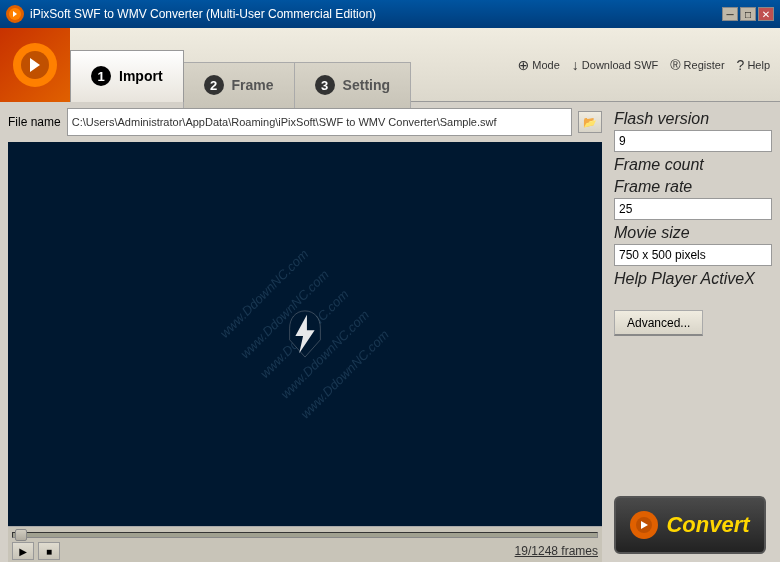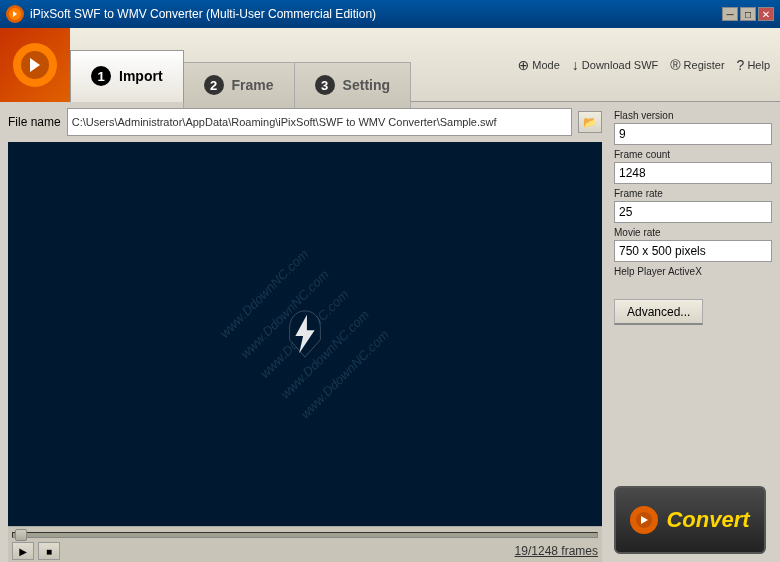--- a/index.html
+++ b/index.html
@@ -307,22 +307,23 @@
       flex-direction: column;
       gap: 4px;
     }
 
     .info-group {
       display: flex;
       flex-direction: column;
       gap: 2px;
     }
     .info-label {
-      font-size: 10px;
+      font-size: 16px;
       color: #222;
+      font-style: italic;
     }
     .info-input {
       height: 22px;
       border: 1px solid #999;
       background: white;
       padding: 2px 4px;
       font-size: 12px;
       width: 100%;
     }
 
@@ -341,21 +342,21 @@
       padding: 0 12px;
     }
 
     
     #convert-btn-area {
       margin-top: auto;
       padding-top: 8px;
     }
     #convert-btn {
       width: 152px;
-      height: 68px;
+      height: 58px;
       background: linear-gradient(to bottom, #4a4a4a 0%, #222 100%);
       border: 2px solid #555;
       border-radius: 6px;
       display: flex;
       align-items: center;
       justify-content: center;
       gap: 8px;
       cursor: pointer;
     }
     #convert-icon {
@@ -487,30 +488,29 @@
 
   <div id="right-panel">
 
     <div class="info-group">
       <label class="info-label">Flash version</label>
       <input class="info-input" type="text" readonly="" value="9" style="">
     </div>
 
     <div class="info-group">
       <label class="info-label">Frame count</label>
-      <input class="info-input" type="text" readonly="" value="1248" style="">
     </div>
 
     <div class="info-group">
       <label class="info-label">Frame rate</label>
       <input class="info-input" type="text" readonly="" value="25" style="">
     </div>
 
     <div class="info-group">
-      <label class="info-label">Movie rate</label>
+      <label class="info-label">Movie size</label>
       <input class="info-input" type="text" readonly="" value="750 x 500 pixels" style="">
     </div>
 
     <div class="info-group">
       <label class="info-label">Help Player ActiveX</label>
     </div>
 
     <button id="advanced-btn">Advanced...</button>
 
     <div id="convert-btn-area">

